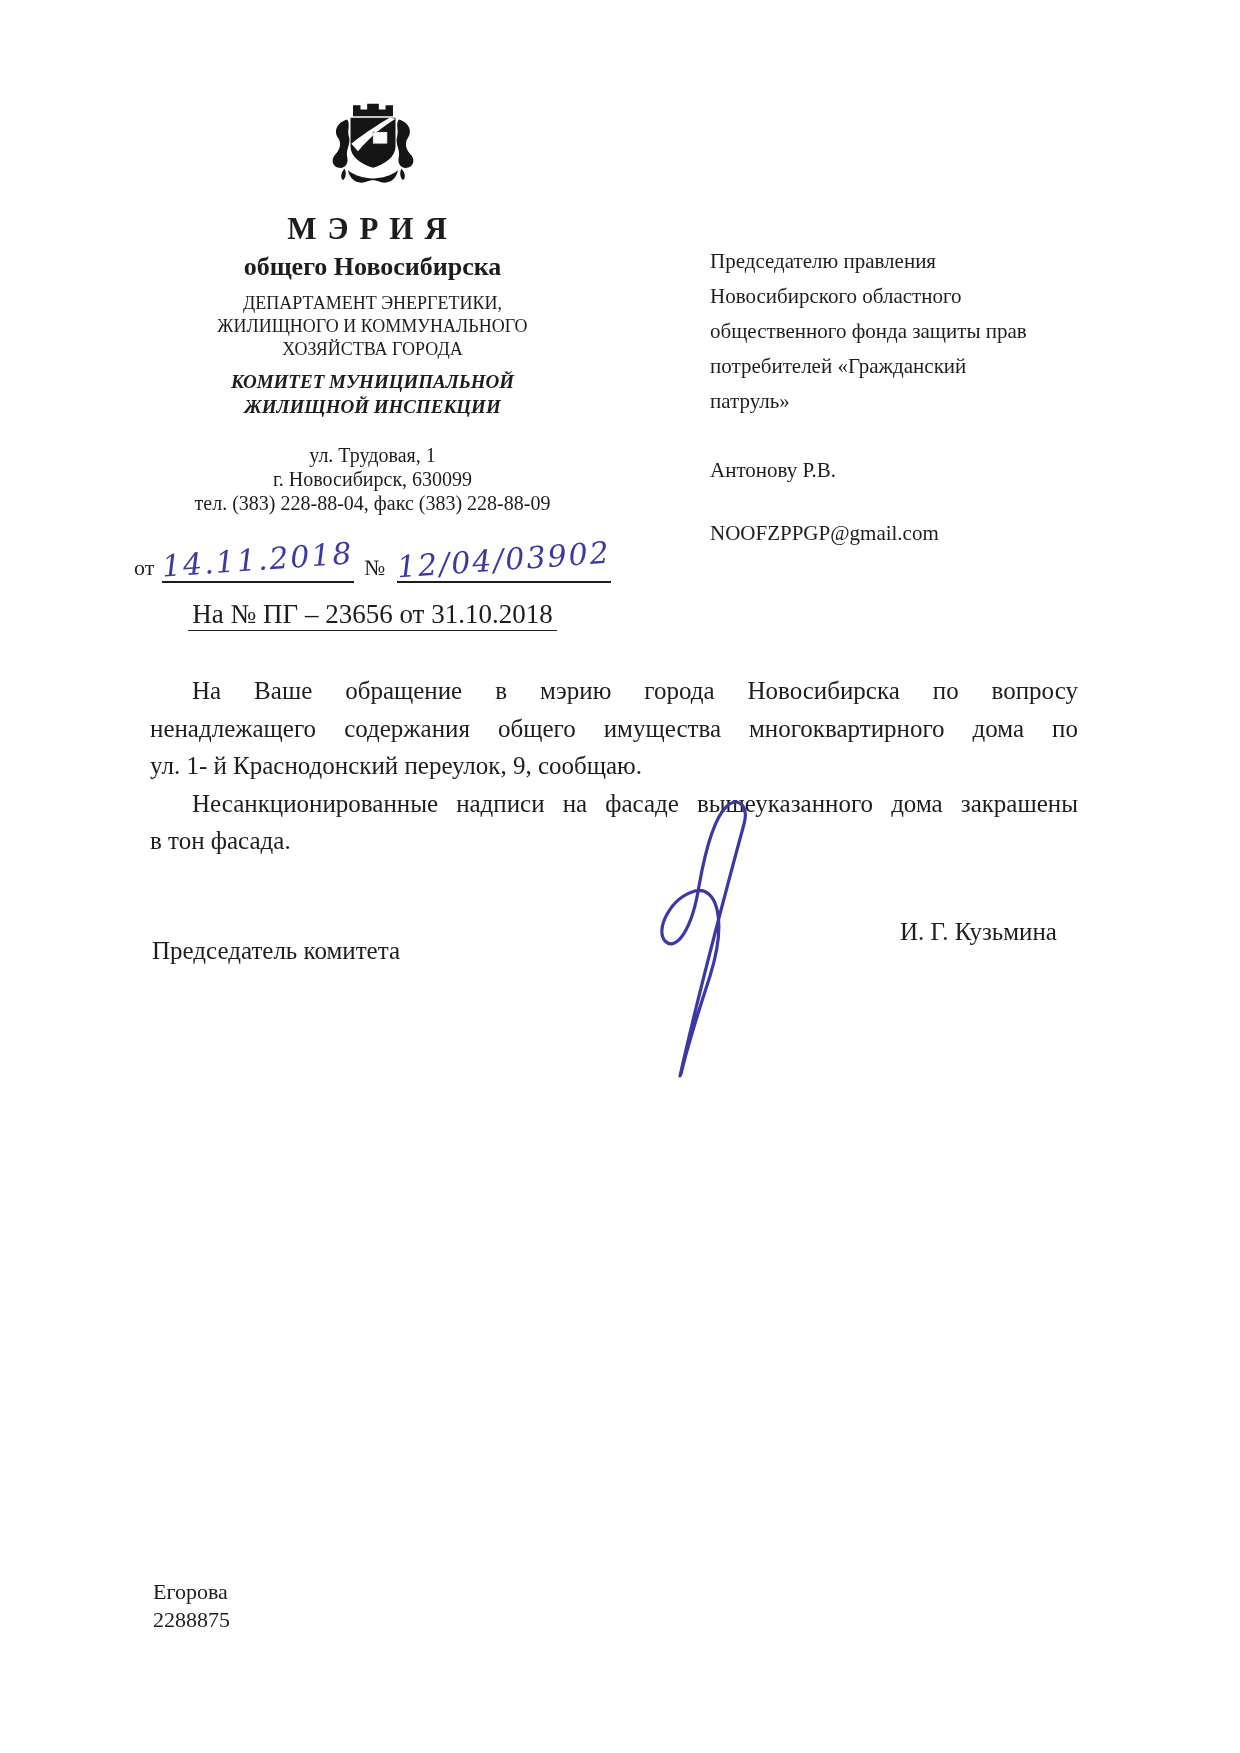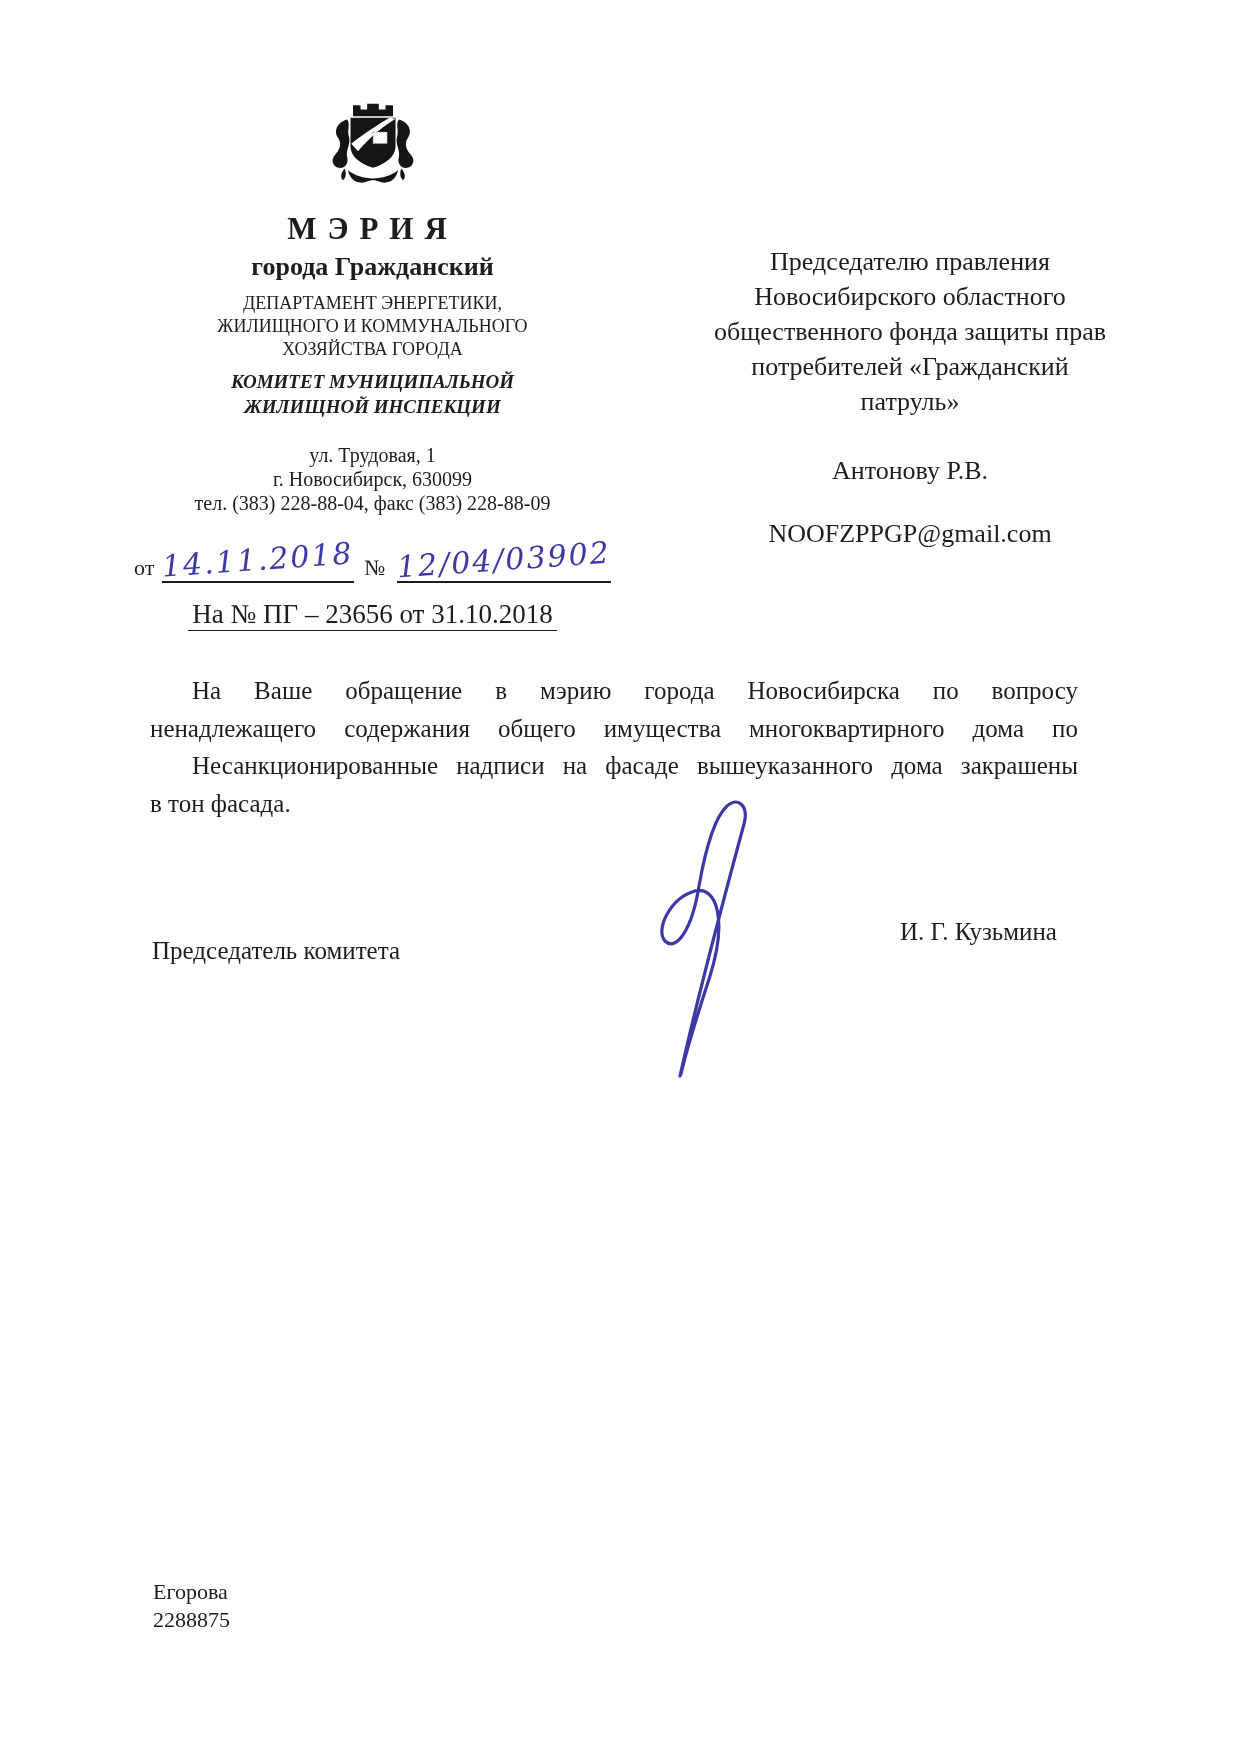--- a/index.html
+++ b/index.html
@@ -92,23 +92,23 @@
     border-bottom: 1.5px solid #1d1d1d;
     padding: 0 4px 1px 4px;
   }
 
   
   .recipient {
     position: absolute;
     left: 690px;
     top: 244px;
     width: 400px;
-    font-size: 26px;
+    font-size: 21px;
     line-height: 35px;
-    text-align: center;
+    text-align: left;
   }
   .recipient-name { margin-top: 34px; }
   .recipient-email { margin-top: 28px; }
 
   
   .body-text {
     position: absolute;
     left: 130px;
     top: 672px;
     width: 928px;
@@ -168,21 +168,21 @@
       <path d="M29,23 C18,26 12,36 18,45 C23,52 20,60 14,66 C9,72 12,80 19,81 C27,82 31,75 29,68 C27,59 34,52 31,43 C29,36 33,28 29,23 Z" fill="#151515"></path>
 
       <path d="M91,23 C102,26 108,36 102,45 C97,52 100,60 106,66 C111,72 108,80 101,81 C93,82 89,75 91,68 C93,59 86,52 89,43 C91,36 87,28 91,23 Z" fill="#151515"></path>
 
       <path d="M30,84 C46,97 74,97 90,84 C88,95 79,101 69,98 C62,95 58,95 51,98 C41,101 32,95 30,84 Z" fill="#151515"></path>
       <path d="M26,82 C22,86 20,92 24,96 C28,92 28,86 26,82 Z" fill="#151515"></path>
       <path d="M94,82 C98,86 100,92 96,96 C92,92 92,86 94,82 Z" fill="#151515"></path>
     </svg>
 
     <div class="org-line1">МЭРИЯ</div>
-    <div class="org-line2">города Гражданский</div>
+    <div class="org-line2">общего Новосибирска</div>
 
     <div class="dept-block">
       <div class="dept-line">ДЕПАРТАМЕНТ ЭНЕРГЕТИКИ,</div>
       <div class="dept-line">ЖИЛИЩНОГО И КОММУНАЛЬНОГО</div>
       <div class="dept-line">ХОЗЯЙСТВА ГОРОДА</div>
     </div>
 
     <div class="committee-block">
       <div class="committee-line">КОМИТЕТ МУНИЦИПАЛЬНОЙ</div>
       <div class="committee-line">ЖИЛИЩНОЙ ИНСПЕКЦИИ</div>
@@ -209,20 +209,21 @@
     <div>общественного фонда защиты прав</div>
     <div>потребителей «Гражданский</div>
     <div>патруль»</div>
     <div class="recipient-name">Антонову Р.В.</div>
     <div class="recipient-email">NOOFZPPGP@gmail.com</div>
   </div>
 
   <div class="body-text">
     <div class="jline indent">На Ваше обращение в мэрию города Новосибирска по вопросу</div>
     <div class="jline">ненадлежащего содержания общего имущества многоквартирного дома по</div>
+    <div class="lline">ул. 1- й Краснодонский переулок, 9, сообщаю.</div>
     <div class="jline indent">Несанкционированные надписи на фасаде вышеуказанного дома закрашены</div>
     <div class="lline">в тон фасада.</div>
   </div>
 
   <div class="sig-title">Председатель комитета</div>
 
   <svg class="autograph" viewBox="0 0 140 290" aria-hidden="true">
     <path d="M32,286 C44,232 70,130 96,34
              M96,34 C101,16 90,6 79,16 C66,28 57,62 51,96
              M51,96 C44,140 28,162 17,151 C7,140 22,108 47,101

